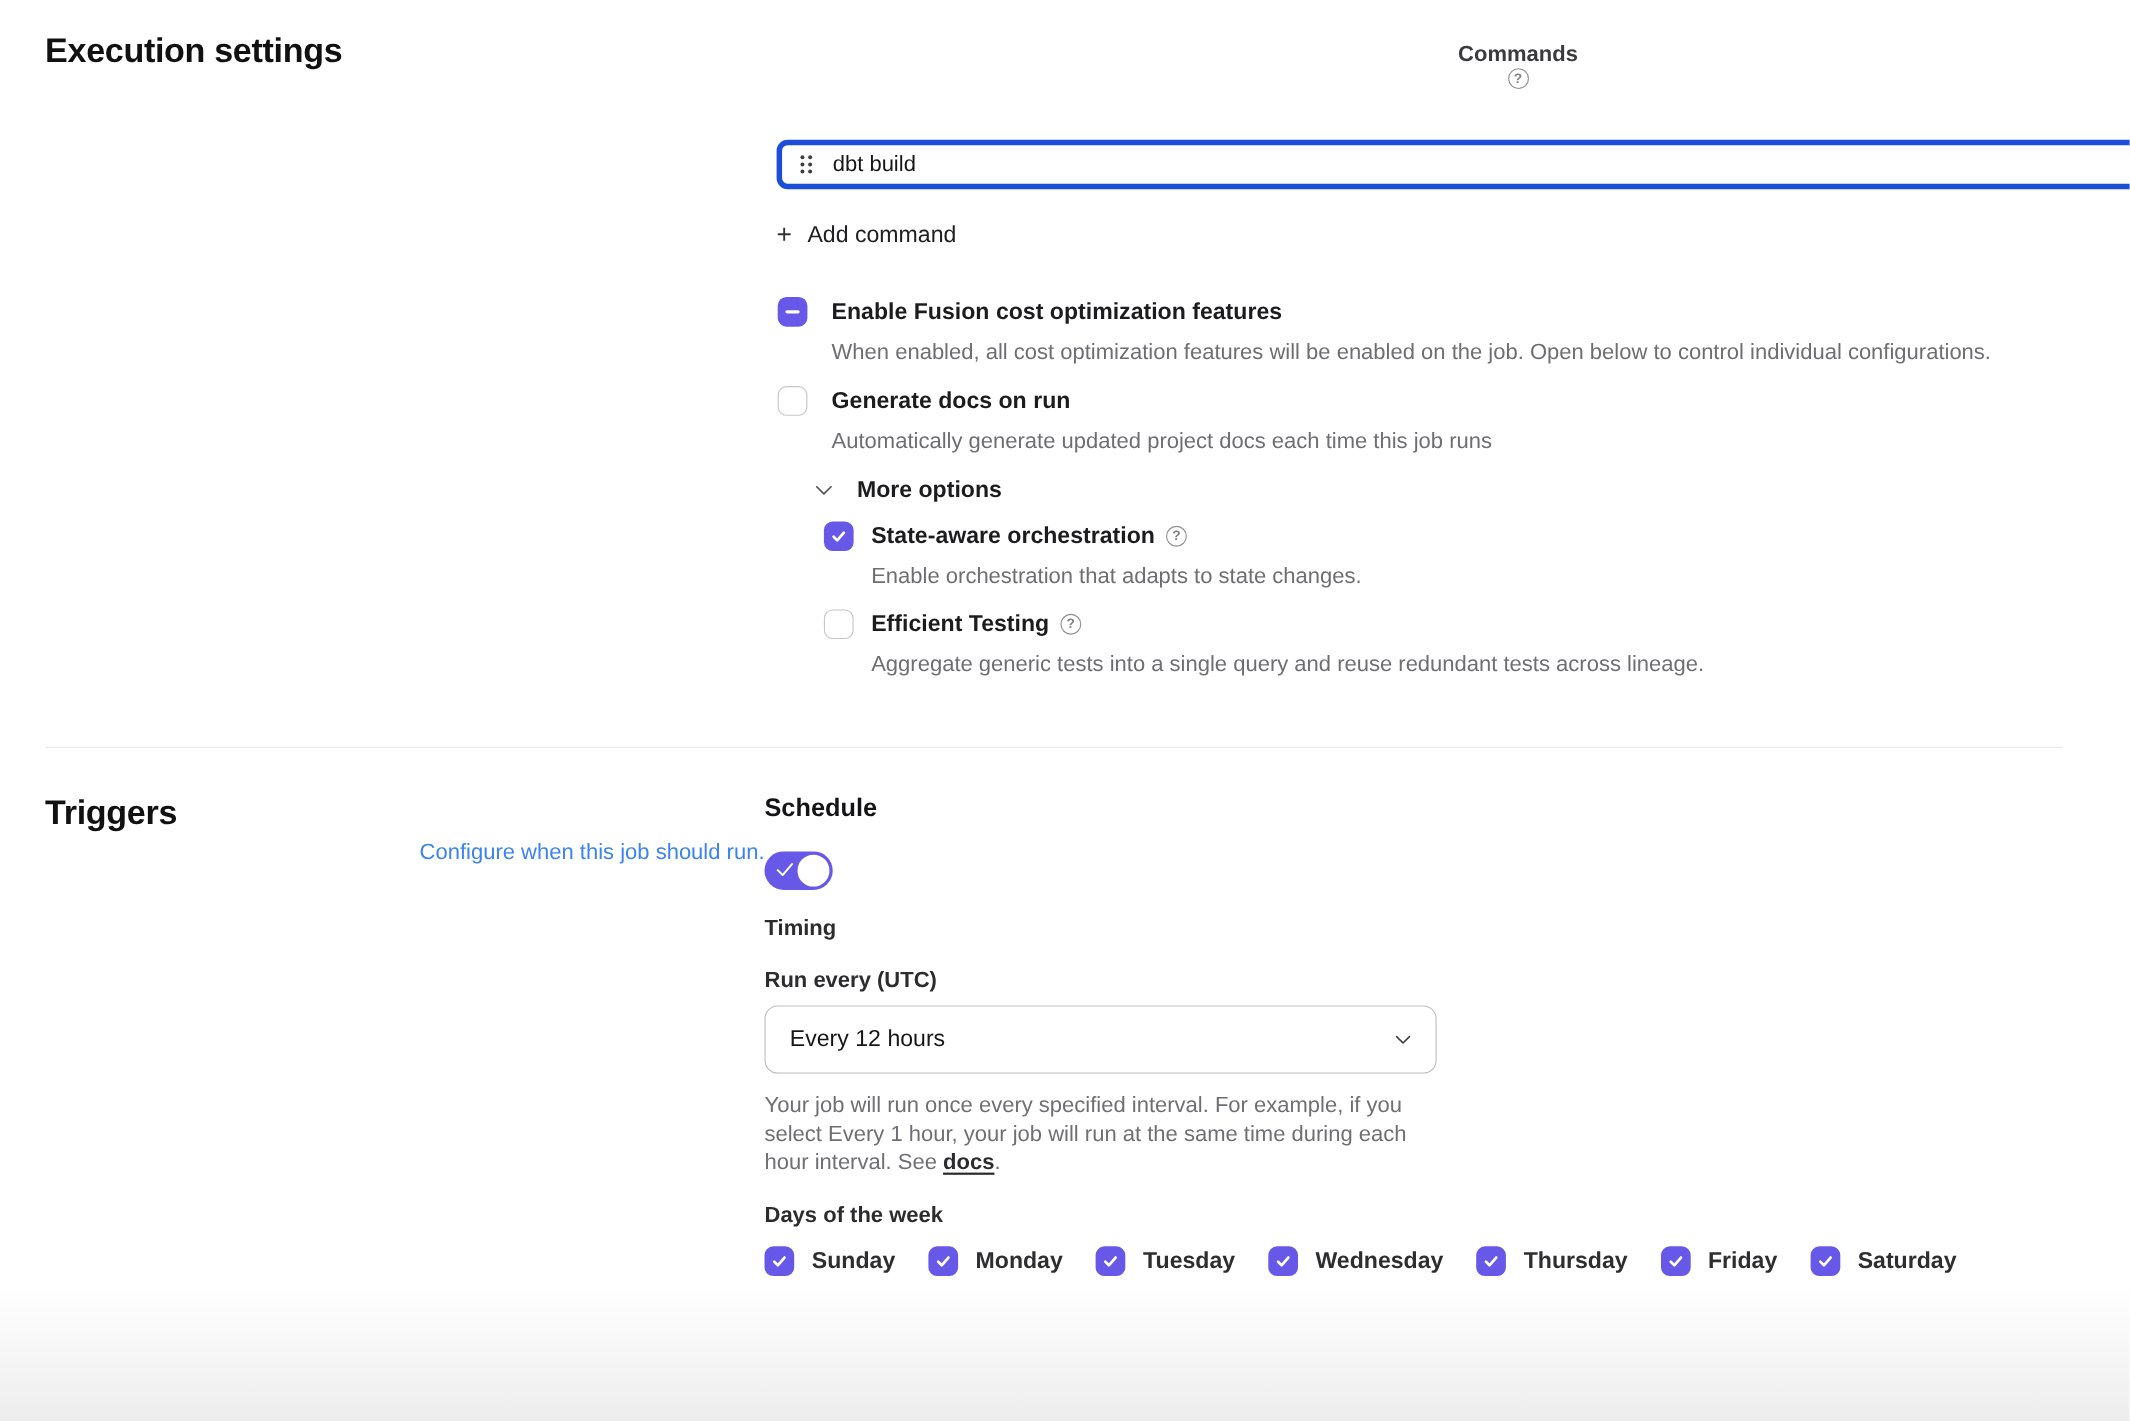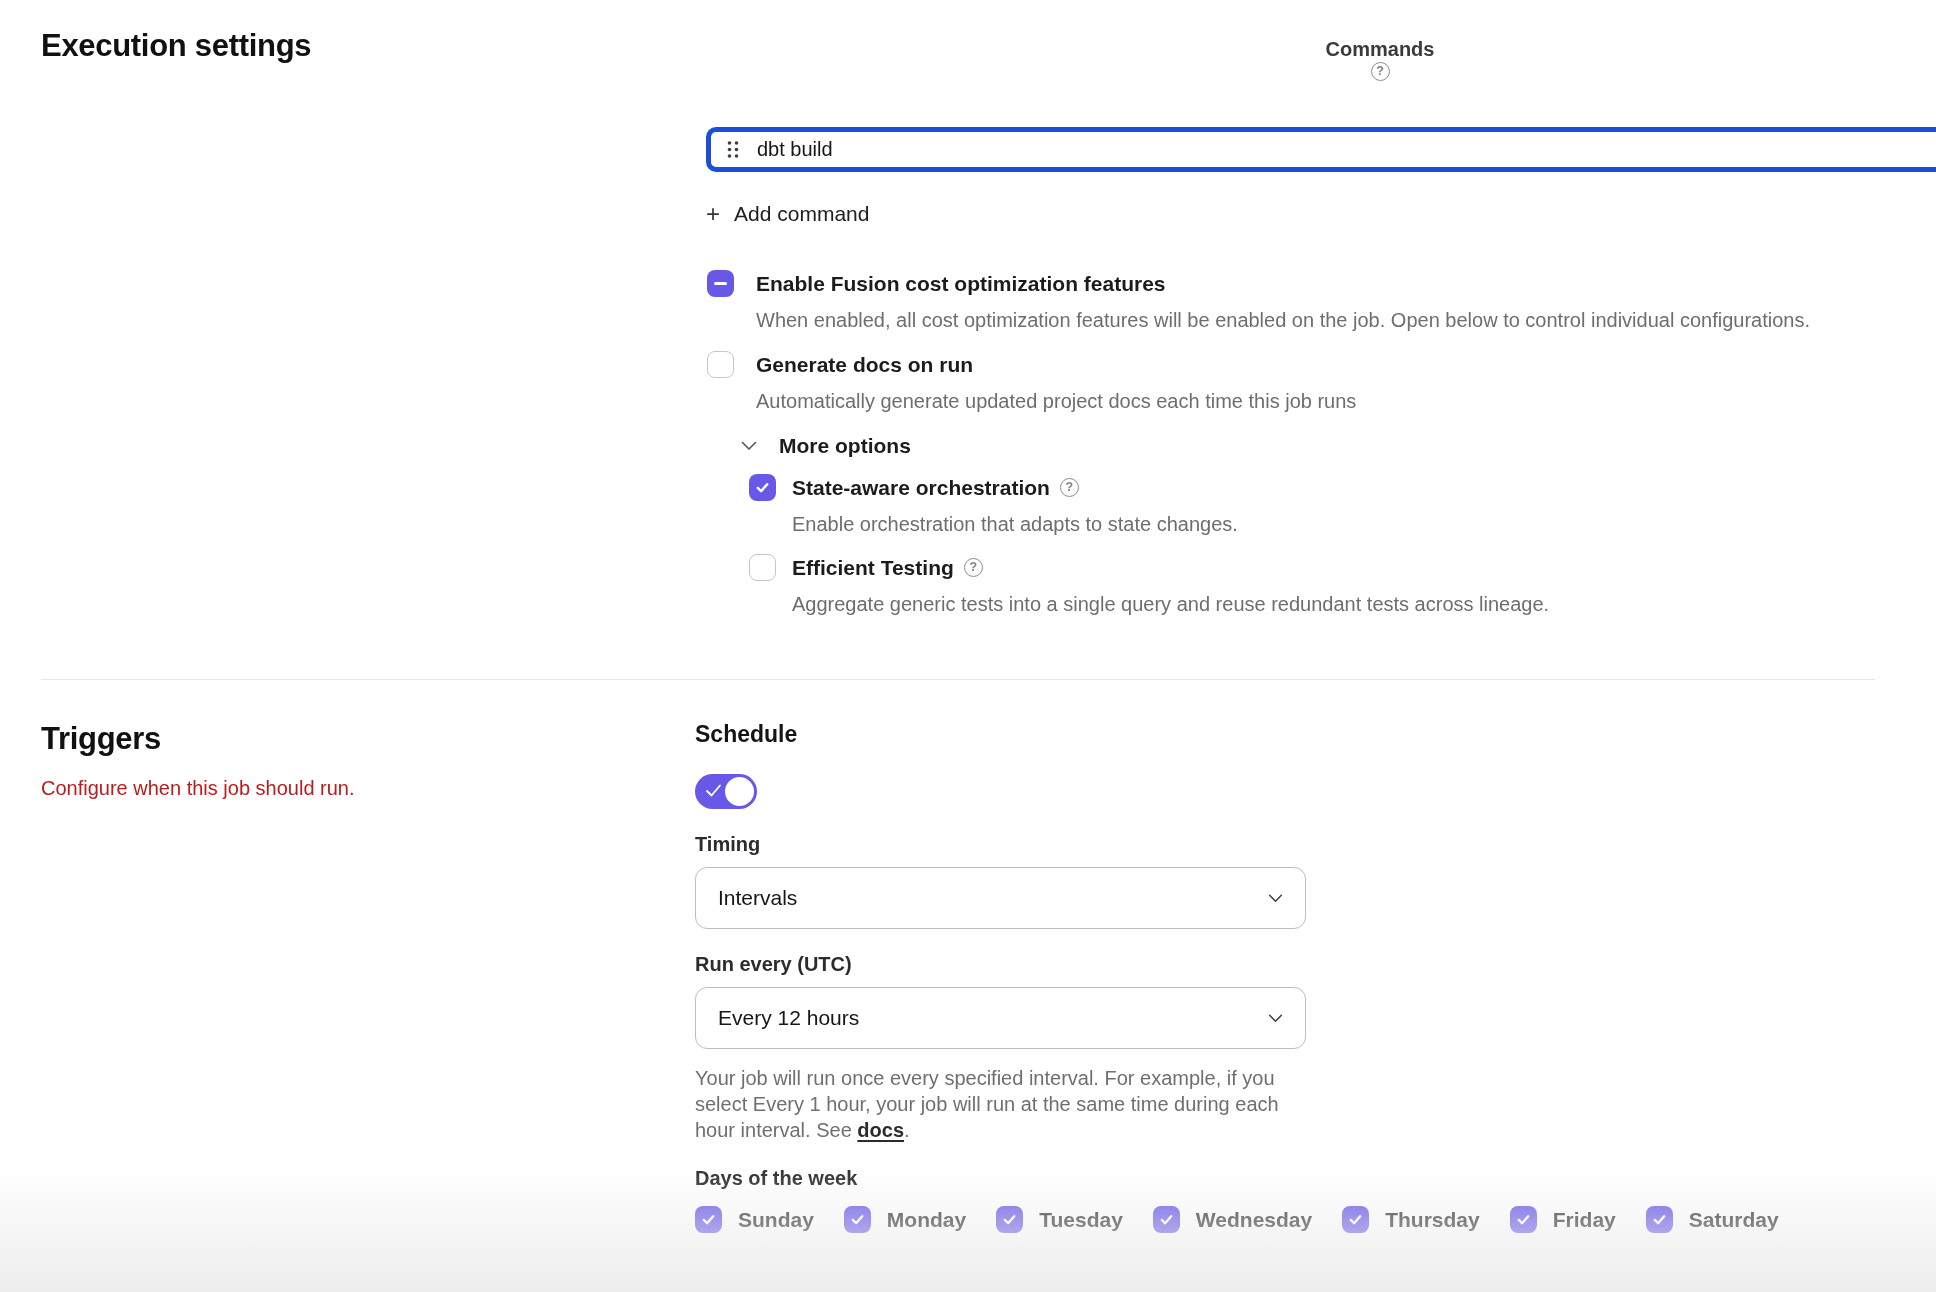--- a/index.html
+++ b/index.html
@@ -14,21 +14,21 @@
     width:1936px;height:1292px;position:relative;overflow:hidden;
     font-family:"Liberation Sans","DejaVu Sans",sans-serif;
     color:var(--text);
     -webkit-font-smoothing:antialiased;
   }
   .page{padding:28px 61px 0 41px;}
 
   
   .section{display:grid;grid-template-columns:654px 1fr;}
   .section-title{font-size:31px;font-weight:700;letter-spacing:-.3px;color:#111;}
-  .section-sub{margin-top:20px;font-size:20px;color:#b91c1c;}
+  .section-sub{margin-top:7px;font-size:20px;color:#3b82f6;text-align:right;}
 
   
   .field-label{display:flex;align-items:center;gap:1px;font-size:20px;font-weight:600;color:#3a3a3e;flex-direction:column;}
   .help-icon{
     width:19px;height:19px;border:1.5px solid #8e8e92;border-radius:50%;
     display:inline-flex;align-items:center;justify-content:center;
     font-size:12.5px;font-weight:600;color:#808084;flex:none;line-height:1;
   }
   .commands-label{margin-top:10px;}
   .command-row{
@@ -248,28 +248,20 @@
           <span class="toggle-check">
             <svg width="17" height="15" viewBox="0 0 17 15">
                 <path d="M2 8 6.5 12.5 15 2.5" fill="none" stroke="#fff" stroke-width="1.8" stroke-linecap="round" stroke-linejoin="round"></path>
               </svg>
           </span>
           <span class="knob"></span>
         </span>
       </div>
 
       <div class="input-label">Timing</div>
-      <div class="select">
-        <span class="select-value">Intervals</span>
-        <span class="chevron-icon">
-          <svg width="15" height="9" viewBox="0 0 16 10">
-              <path d="M1.5 1.5 8 8 14.5 1.5" fill="none" stroke="#3c3c40" stroke-width="1.6" stroke-linecap="round" stroke-linejoin="round"></path>
-            </svg>
-        </span>
-      </div>
 
       <div class="input-label">Run every (UTC)</div>
       <div class="select">
         <span class="select-value">Every 12 hours</span>
         <span class="chevron-icon">
           <svg width="15" height="9" viewBox="0 0 16 10">
               <path d="M1.5 1.5 8 8 14.5 1.5" fill="none" stroke="#3c3c40" stroke-width="1.6" stroke-linecap="round" stroke-linejoin="round"></path>
             </svg>
         </span>
       </div>

